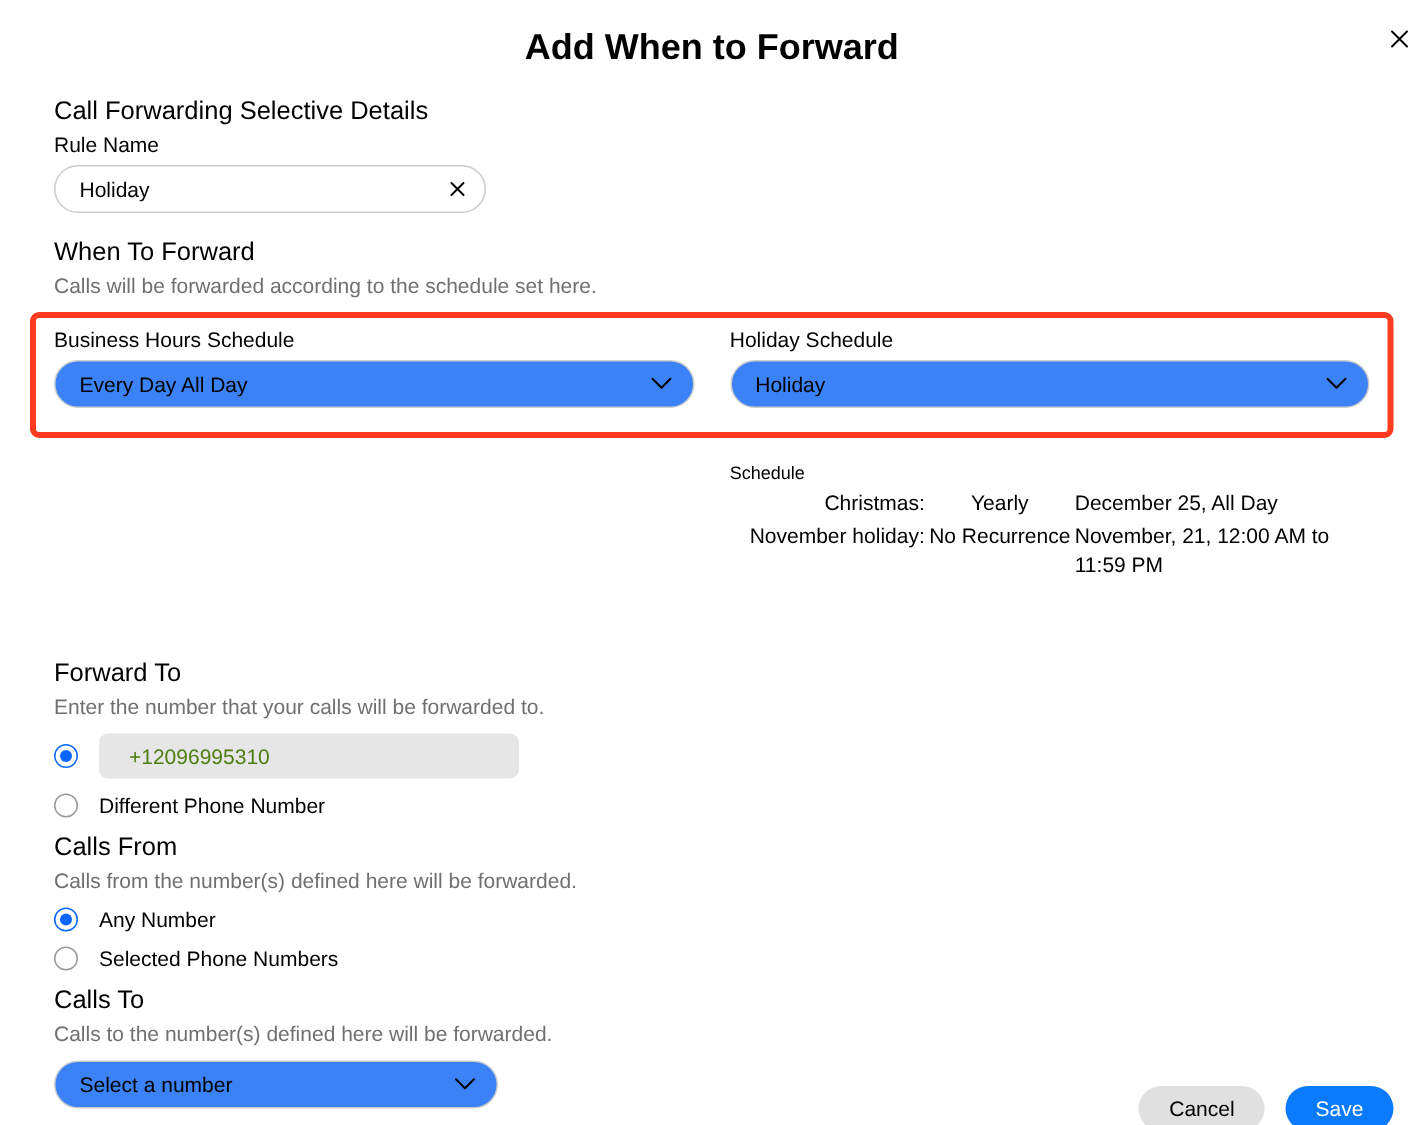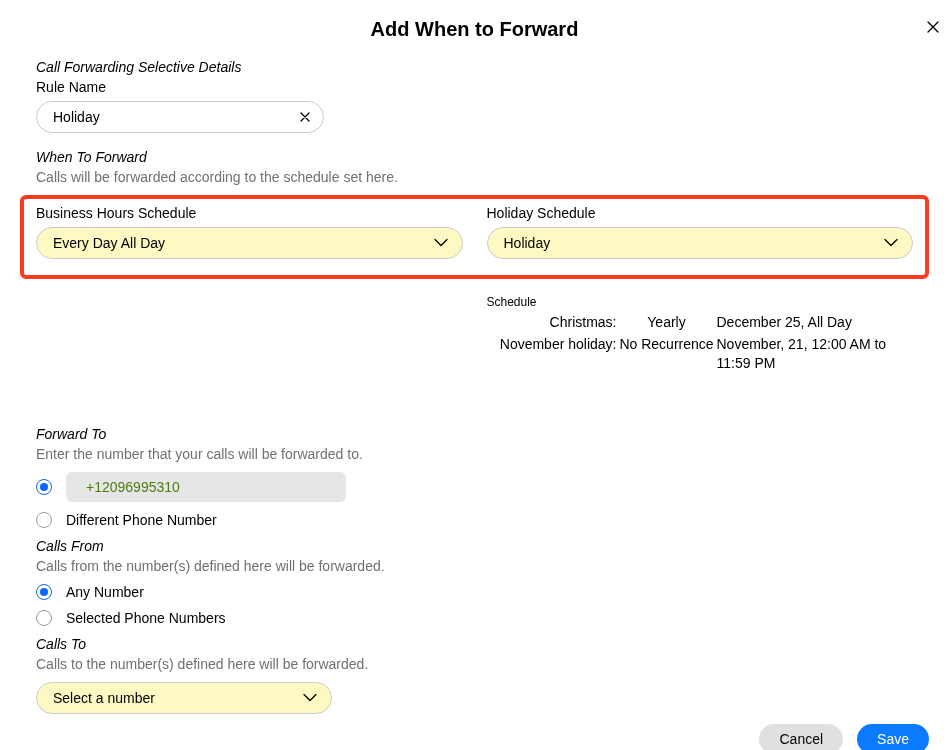--- a/index.html
+++ b/index.html
@@ -23,33 +23,32 @@
   .close-x {
     position: absolute;
     top: 2px;
     right: 10px;
     font-size: 16px;
     line-height: 1;
     cursor: pointer;
   }
   h1.title {
     text-align: center;
-    font-size: 20px;
+    font-size: 24px;
     font-weight: 700;
     margin: 18px 0 18px 0;
   }
   .content {
     padding: 0 36px;
   }
   .section-heading {
-    font-size: 14px;
+    font-size: 17px;
     font-weight: 400;
     color: #000;
     margin-bottom: 4px;
-    font-style: italic;
   }
   .label {
     font-size: 14px;
     color: #000;
     margin-bottom: 6px;
   }
   .hint {
     font-size: 14px;
     color: #707070;
     margin-bottom: 10px;
@@ -83,21 +82,21 @@
   .select {
     position: relative;
     display: flex;
     align-items: center;
     height: 32px;
     border: 1px solid #ccc;
     border-radius: 16px;
     padding: 0 40px 0 16px;
     font-size: 14px;
     cursor: pointer;
-    background: #fef9c3;
+    background: #3b82f6;
   }
   .select .chevron {
     position: absolute;
     right: 14px;
     top: 50%;
     transform: translateY(-50%);
     pointer-events: none;
   }
   .chevron svg { display: block; }
   .highlight {

